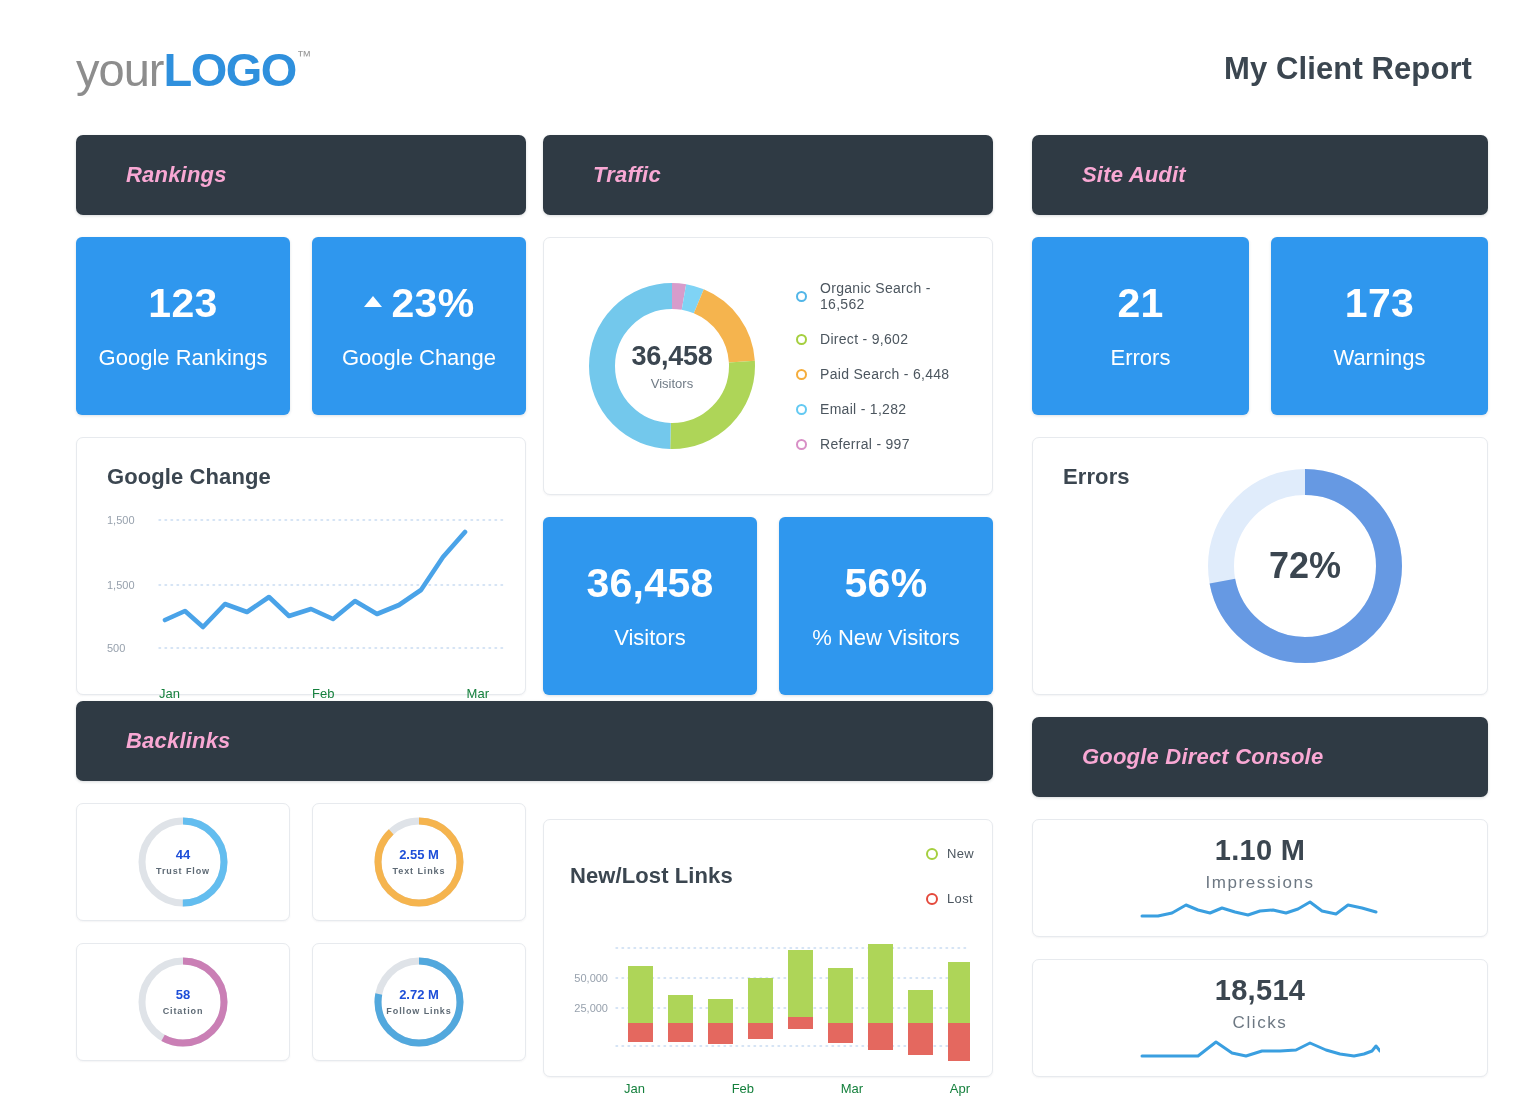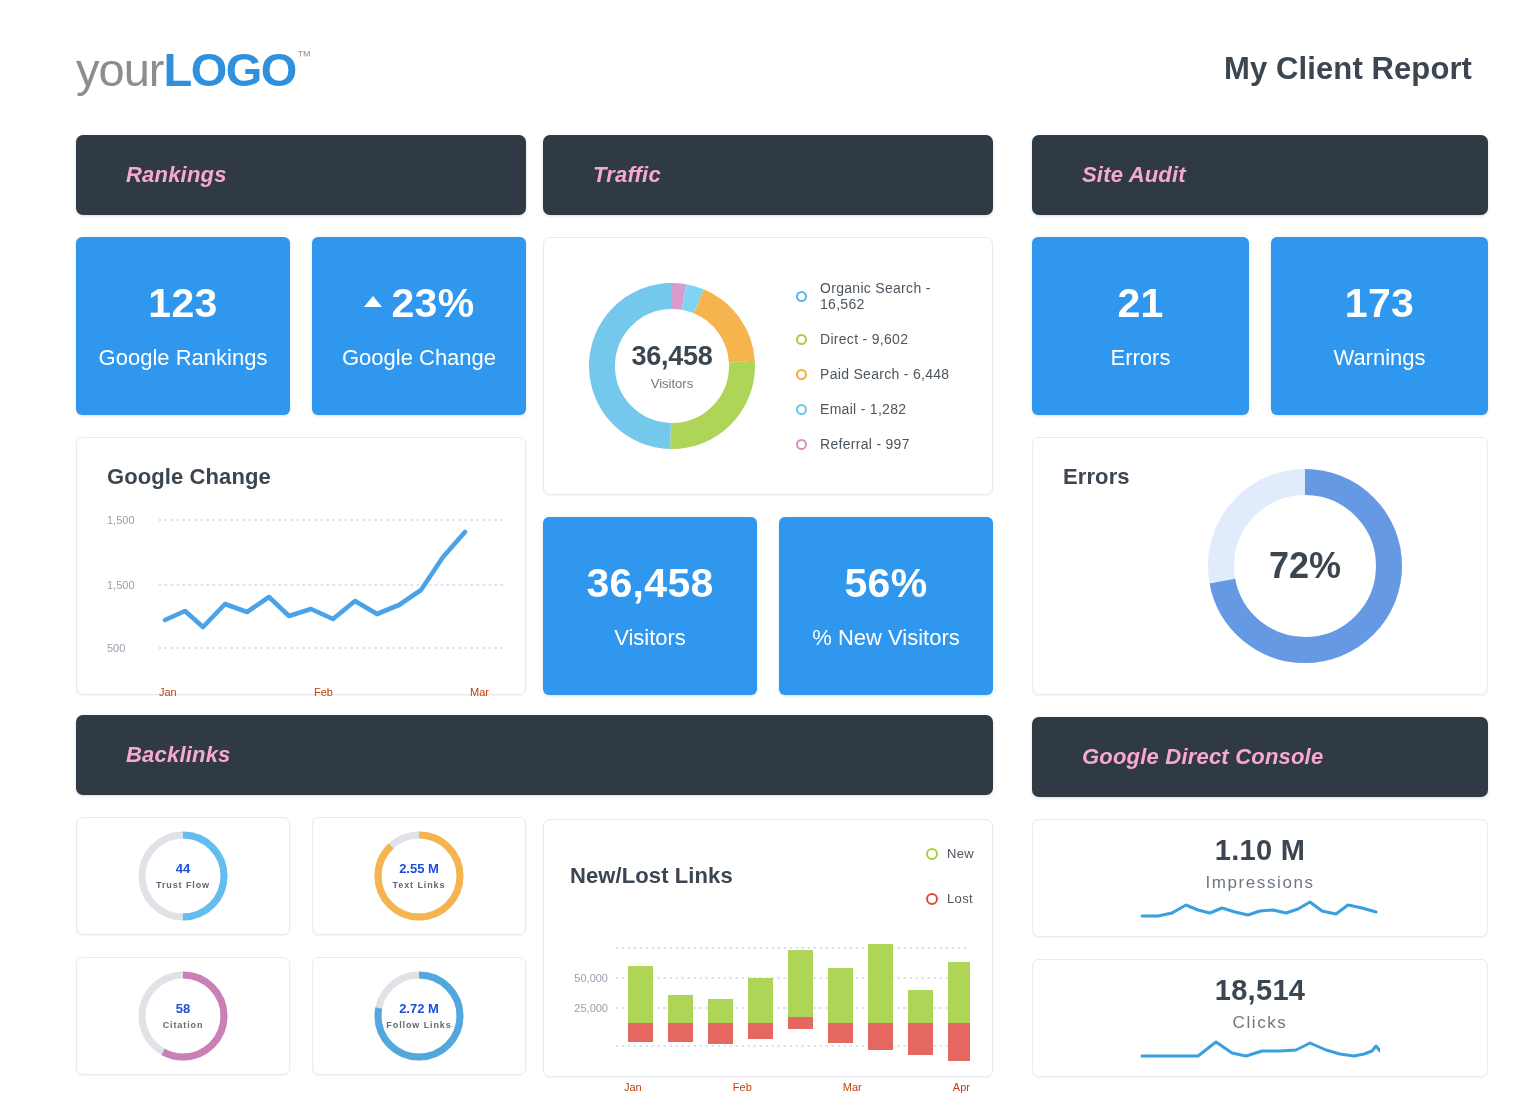--- a/index.html
+++ b/index.html
@@ -155,21 +155,21 @@
     color: #97a1ad;
     left: 0;
     transform: translateY(-50%);
   }
   .axis-x {
     display: flex;
     justify-content: space-between;
     padding: 0 12px 0 52px;
     margin-top: 6px;
   }
-  .axis-x span { font-size: 11px; color: #c2410c; }
+  .axis-x span { font-size: 13px; color: #15803d; }
 
   
   .traffic-card {
     margin-top: 22px;
     height: 258px;
     display: flex;
     align-items: center;
     padding: 0 26px;
   }
   .donut-holder { position: relative; width: 176px; height: 176px; margin-left: 14px; }
@@ -321,21 +321,21 @@
           <div class="axis-y-lab" style="top:75px">1,500</div>
           <div class="axis-y-lab" style="top:138px">500</div>
         </div>
         <div class="axis-x">
           <span>Jan</span>
           <span>Feb</span>
           <span>Mar</span>
         </div>
       </div>
 
-      <div class="sec-bar" style="margin-top:20px; width:917px;text-align:right;">
+      <div class="sec-bar" style="margin-top:6px; width:917px;text-align:right;">
         <span class="sec-bar-title">Backlinks</span>
       </div>
 
       <div class="gauge-grid">
 
         <div class="card gauge-card">
           <div class="gauge-holder">
             <svg width="98" height="98" viewBox="0 0 98 98">
               <circle cx="49" cy="49" r="41" fill="none" stroke="#dfe3e8" stroke-width="7"></circle>
               <circle cx="49" cy="49" r="41" fill="none" stroke="#63bdef" stroke-width="7" stroke-dasharray="128.8 257.6" stroke-dashoffset="0" transform="rotate(-90 49 49)" stroke-linecap="butt"></circle>

